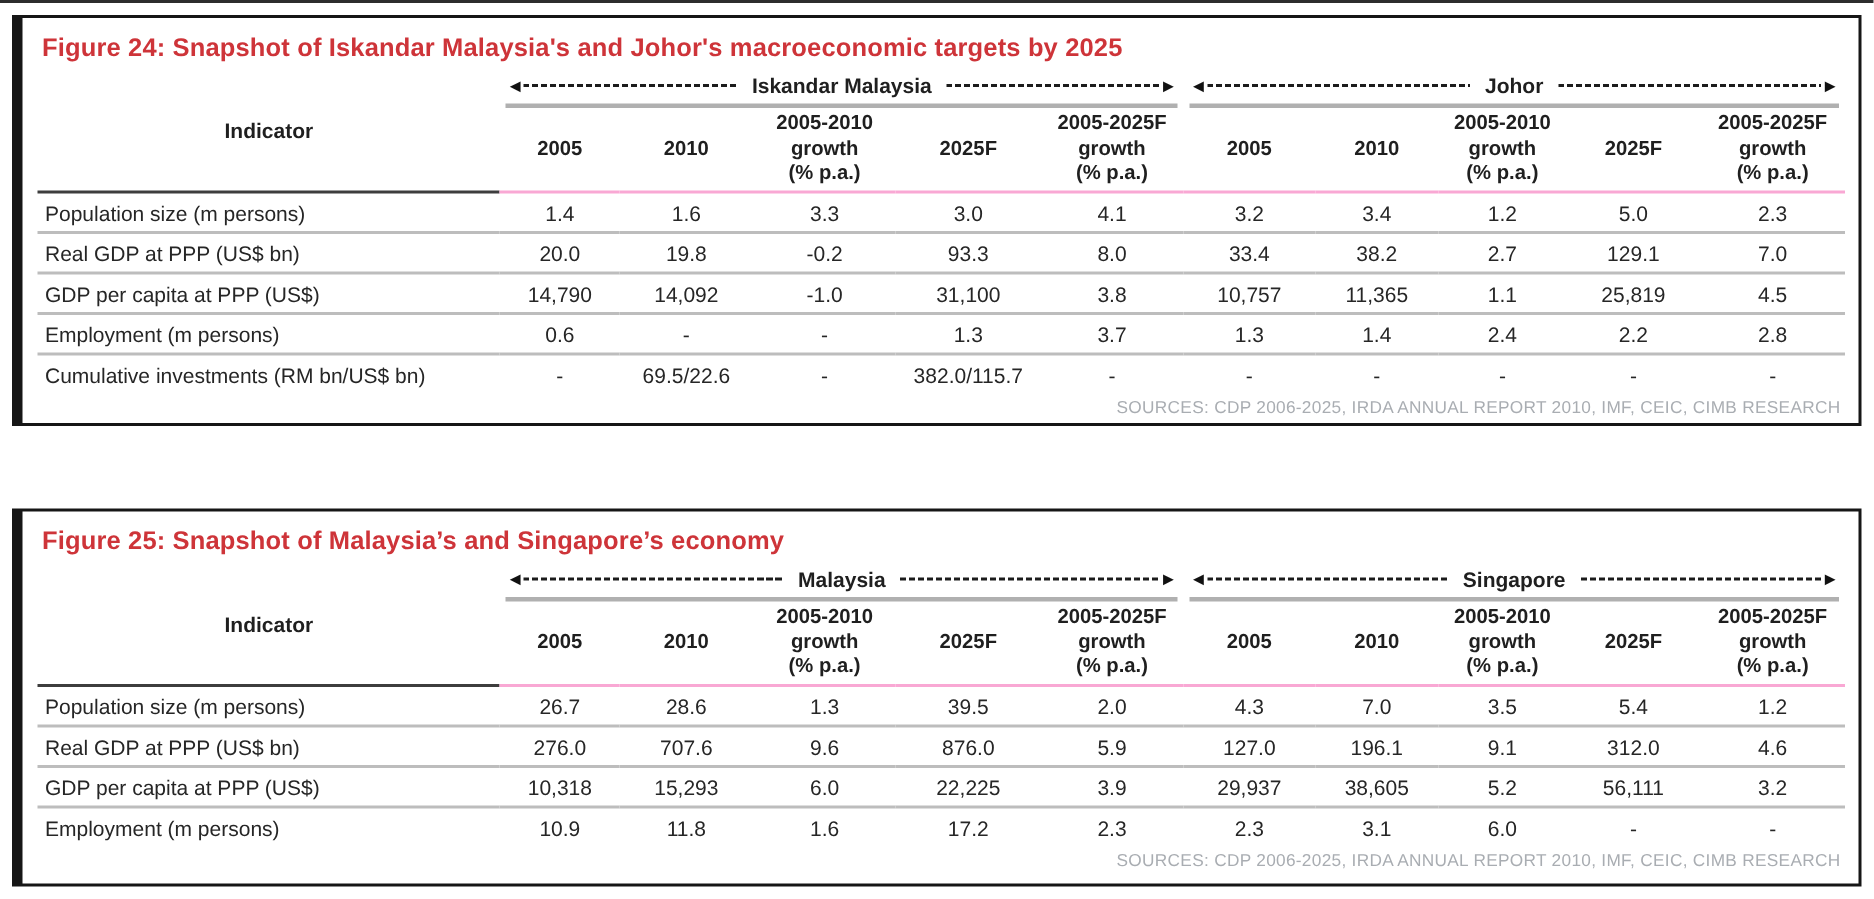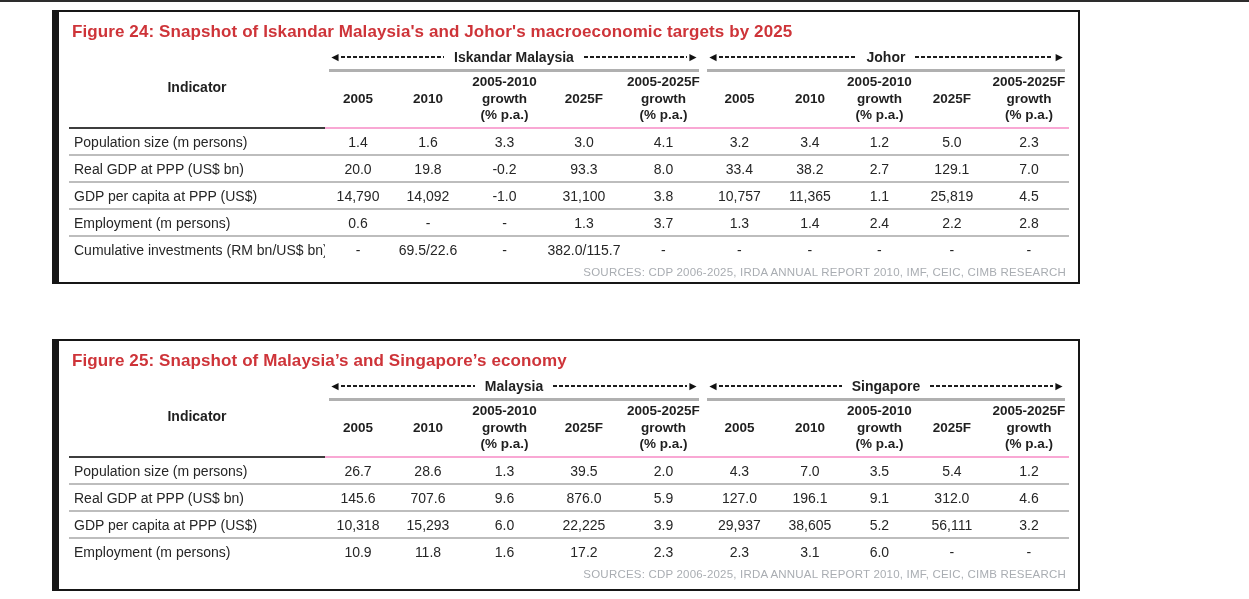--- a/index.html
+++ b/index.html
@@ -3,22 +3,22 @@
 <meta charset="utf-8">
 <style>
   html,body{margin:0;padding:0;background:#ffffff;}
   body{
     width:1249px;height:599px;position:relative;overflow:hidden;
     font-family:"Liberation Sans", sans-serif;color:#262626;
   }
   .top-rule{position:absolute;top:0;left:0;width:1249px;height:2px;background:#2d2d2d;}
 
   .panel{
-    position:absolute;left:8px;width:1028px;background:#fff;box-sizing:border-box;
-    border:2px solid #161616;border-left-width:7px;overflow:hidden;margin-left:44px;
+    position:absolute;left:8px;width:1233px;background:#fff;box-sizing:border-box;
+    border:2px solid #161616;border-left-width:7px;overflow:hidden;
   }
   #fig24{top:10px;height:274px;}
   #fig25{top:339px;height:252px;}
   .panel-inner{padding:6px 9px 0 10px;}
 
   .fig-title{
     color:#ce3439;font-weight:bold;font-size:17px;line-height:1.25;
     padding:3px 0 5px 3px;letter-spacing:0.1px;
   }
 
@@ -293,21 +293,21 @@
           <td>39.5</td>
           <td>2.0</td>
           <td>4.3</td>
           <td>7.0</td>
           <td>3.5</td>
           <td>5.4</td>
           <td>1.2</td>
         </tr>
         <tr>
           <td class="ind">Real GDP at PPP (US$ bn)</td>
-          <td>145.6</td>
+          <td>276.0</td>
           <td>707.6</td>
           <td>9.6</td>
           <td>876.0</td>
           <td>5.9</td>
           <td>127.0</td>
           <td>196.1</td>
           <td>9.1</td>
           <td>312.0</td>
           <td>4.6</td>
         </tr>

